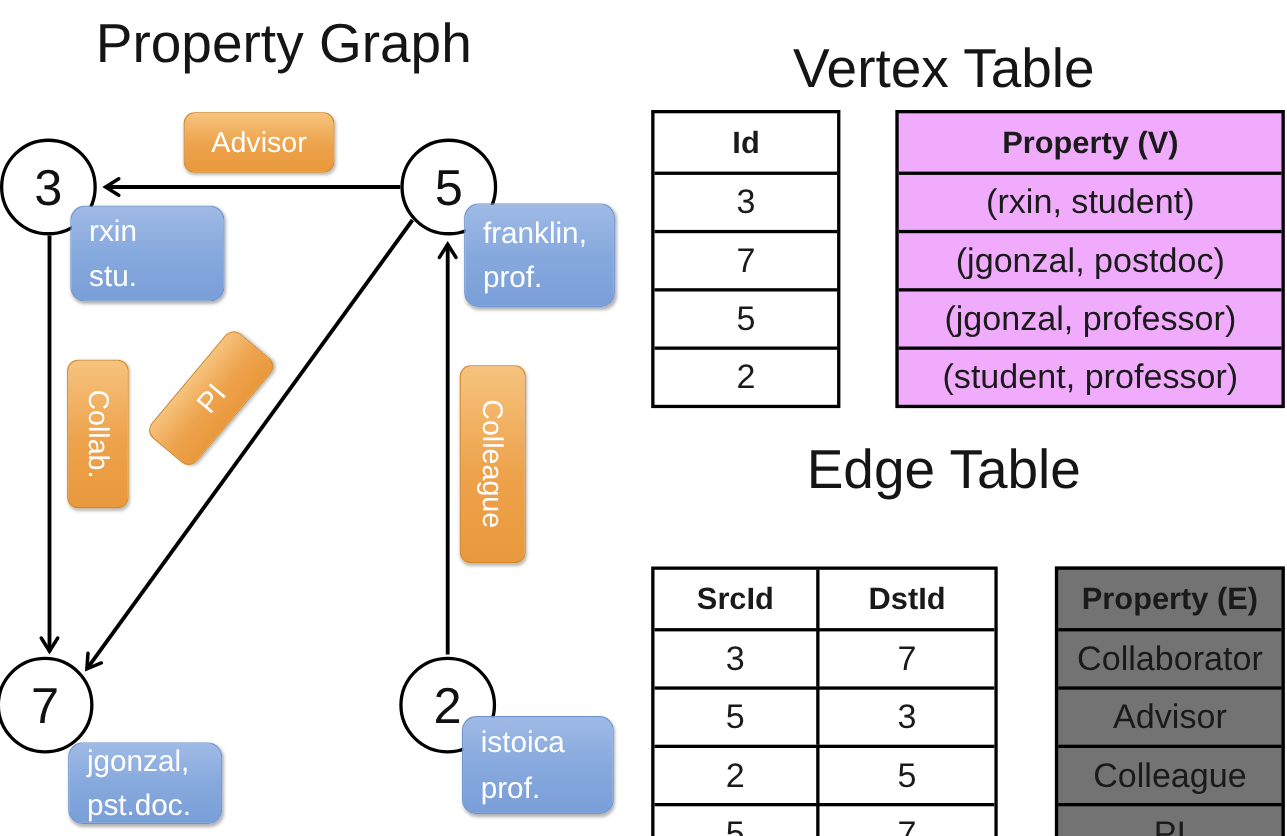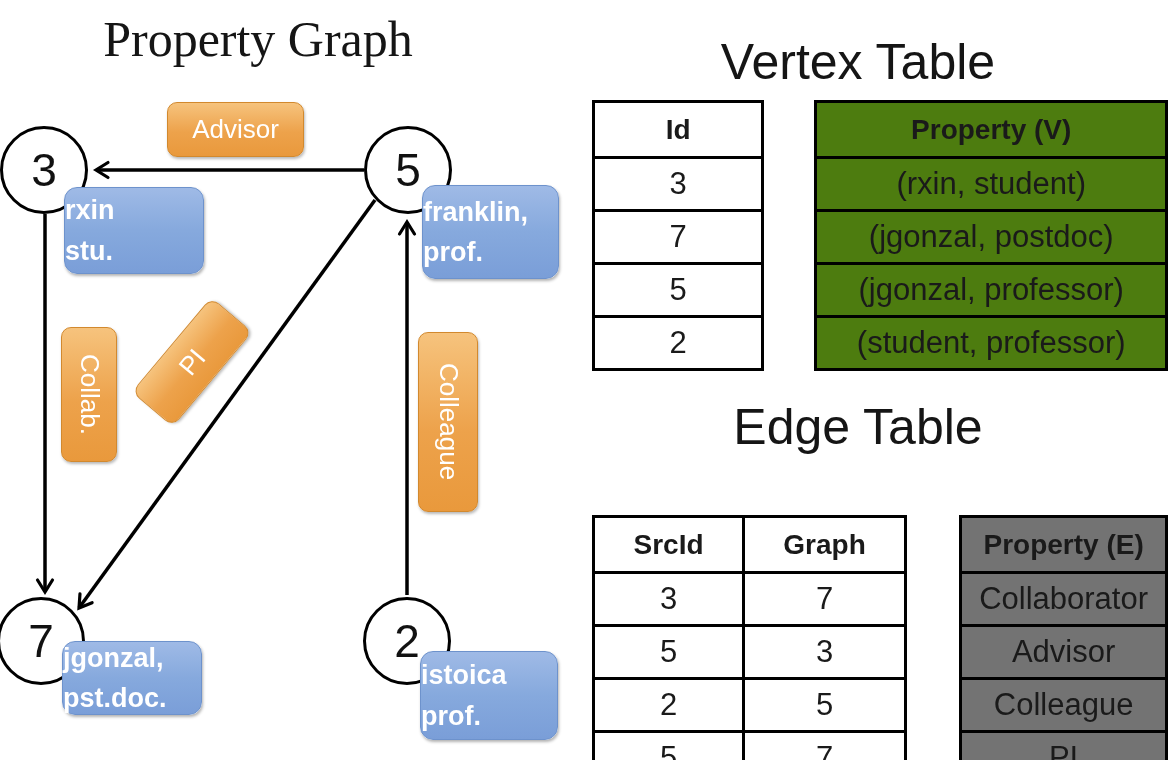--- a/index.html
+++ b/index.html
@@ -1,21 +1,21 @@
 <!DOCTYPE html>
 <html><head>
 <meta charset="utf-8">
 <style>
   html,body{margin:0;padding:0;background:#fff;}
   #canvas{position:relative;width:1170px;height:760px;overflow:hidden;
           font-family:"Liberation Sans",sans-serif;color:#111;background:#fff;}
 
   .title{position:absolute;margin:0;font-weight:400;font-size:50px;line-height:1.1;
          letter-spacing:0px;text-align:center;color:#151515;}
-  .t-pg{left:0;top:12px;width:516px;font-family:Liberation Serif, serif;}
+  .t-pg{left:0;top:12px;width:516px;}
   .t-vt{left:570px;top:12px;width:576px;margin-top:23px;}
   .t-et{left:570px;top:400px;width:576px;}
 
   svg.edges{position:absolute;left:0;top:0;z-index:1;}
 
   .node{position:absolute;width:88px;height:88px;border:3.5px solid #000;border-radius:50%;
         background:#fff;box-sizing:border-box;display:flex;align-items:center;justify-content:center;
         z-index:2;}
   .node .nid{font-size:46px;font-weight:400;color:#111;}
   .n3{left:0px;top:126px;}
@@ -27,41 +27,41 @@
           color:#fff;font-size:26px;border-radius:10px;box-sizing:border-box;
           background:linear-gradient(180deg,#f6c37d 0%,#eda24b 55%,#e9993c 100%);
           border:1.5px solid #d2892e;box-shadow:1px 2px 3px rgba(0,0,0,0.28);}
   .vert{writing-mode:vertical-rl;}
   .advisor{left:167px;top:102px;width:137px;height:55px;}
   .collab{left:61px;top:327px;width:56px;height:135px;}
   .colleague{left:418px;top:332px;width:60px;height:180px;}
   .pi{left:130px;top:335px;width:124px;height:54px;transform:rotate(-50deg);}
 
   .pbox{position:absolute;z-index:4;display:flex;flex-direction:column;justify-content:center;
-        box-sizing:border-box;color:#fff;font-size:27px;line-height:1.5;
+        padding-left:16px;box-sizing:border-box;color:#fff;font-size:27px;line-height:1.5;
         border-radius:13px;border:1.5px solid #6d92cc;
         background:linear-gradient(180deg,#9fbae6 0%,#86a9dd 50%,#7a9ed8 100%);
-        box-shadow:1px 2px 3px rgba(0,0,0,0.30);font-weight:bold;}
+        box-shadow:1px 2px 3px rgba(0,0,0,0.30);}
   .p3{left:64px;top:187px;width:140px;height:87px;}
   .p5{left:422px;top:185px;width:137px;height:94px;}
-  .p7{left:62px;top:641px;width:140px;height:74px;}
+  .p7{left:62px;top:675px;width:140px;height:74px;}
   .p2{left:420px;top:651px;width:138px;height:89px;}
 
   .vtable,.etable{position:absolute;left:592px;width:576px;display:flex;z-index:2;gap:45px;}
   .vtable{top:100px;}
   .etable{top:515px;}
   .tblock{border:3px solid #000;box-sizing:border-box;background:#fff;}
   .cell{display:flex;align-items:center;justify-content:center;height:53px;
         box-sizing:border-box;font-size:31px;color:#1a1a1a;white-space:nowrap;}
   .cell.head{font-weight:700;font-size:28px;}
   .stack .cell:not(:first-child){border-top:3px solid #000;}
   .bt{border-top:3px solid #000;}
   .bl{border-left:3px solid #000;}
   .col-id{width:187px;}
-  .vprop{width:384px;margin-left:5px;background:#4d7c0f;}
+  .vprop{width:384px;margin-left:5px;background:#f0abfc;}
   .srcdst{width:323px;display:grid;grid-template-columns:147px 1fr;grid-auto-rows:53px;}
   .eprop{width:214px;margin-left:7px;background:#737373;}
 </style>
 </head>
 <body>
 
 <div id="canvas">
 
   <h1 class="title t-pg">Property Graph</h1>
   <h1 class="title t-vt">Vertex Table</h1>
@@ -127,21 +127,21 @@
       <div class="cell">(rxin, student)</div>
       <div class="cell">(jgonzal, postdoc)</div>
       <div class="cell">(jgonzal, professor)</div>
       <div class="cell">(student, professor)</div>
     </div>
   </div>
 
   <div class="etable">
     <div class="tblock srcdst">
       <div class="cell head">SrcId</div>
-      <div class="cell head bl">Graph</div>
+      <div class="cell head bl">DstId</div>
       <div class="cell bt">3</div>
       <div class="cell bt bl">7</div>
       <div class="cell bt">5</div>
       <div class="cell bt bl">3</div>
       <div class="cell bt">2</div>
       <div class="cell bt bl">5</div>
       <div class="cell bt">5</div>
       <div class="cell bt bl">7</div>
     </div>
     <div class="tblock stack eprop">

